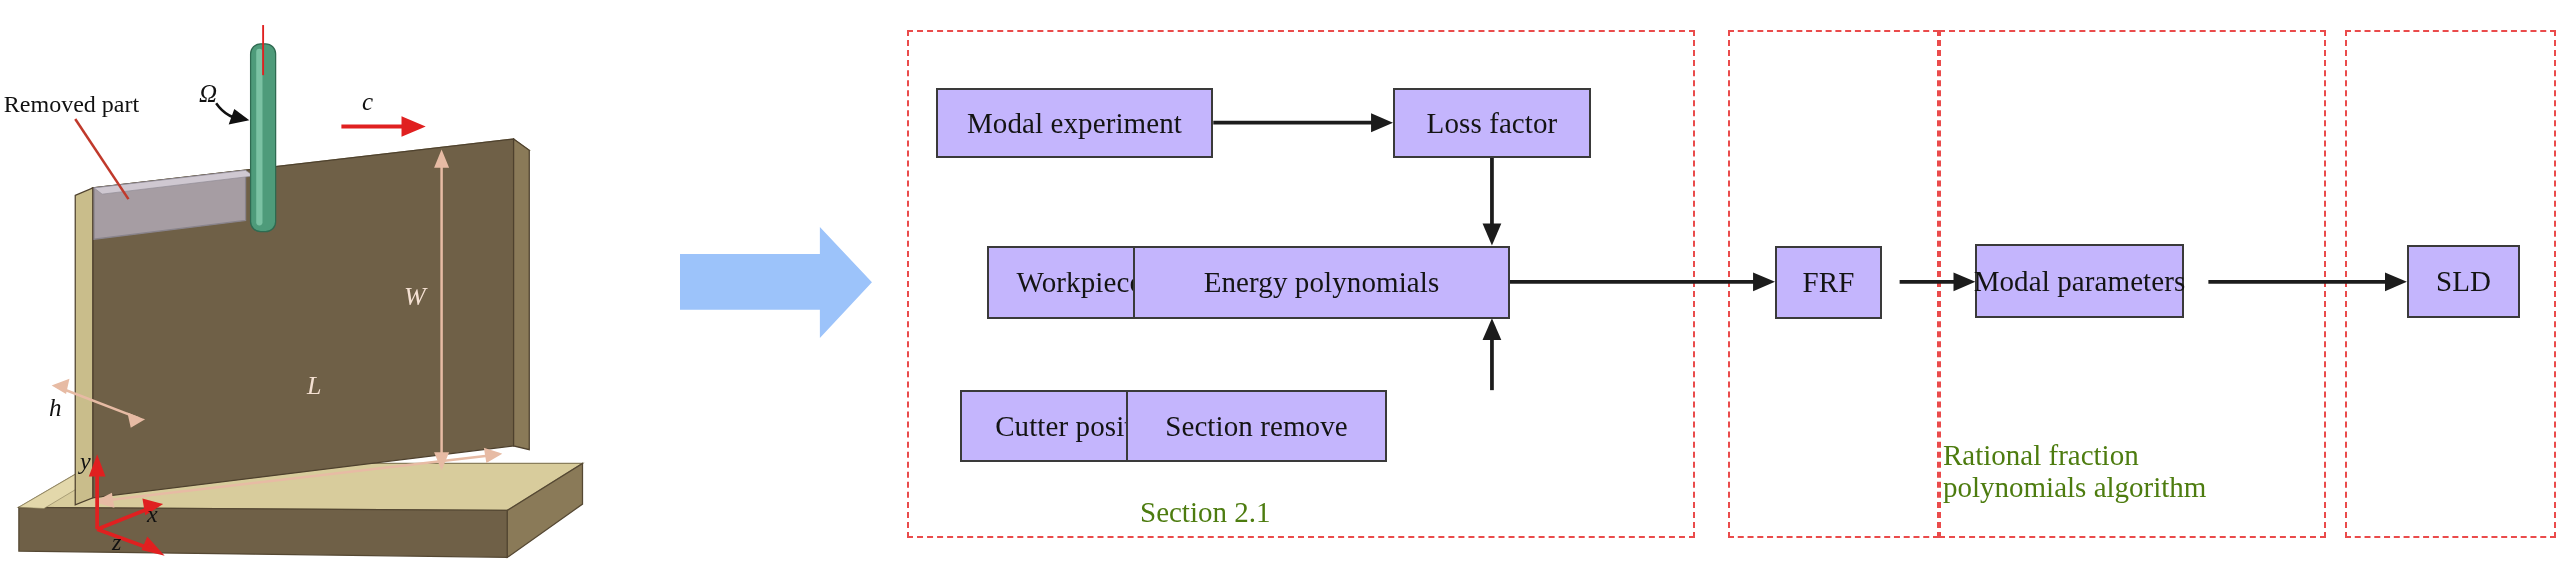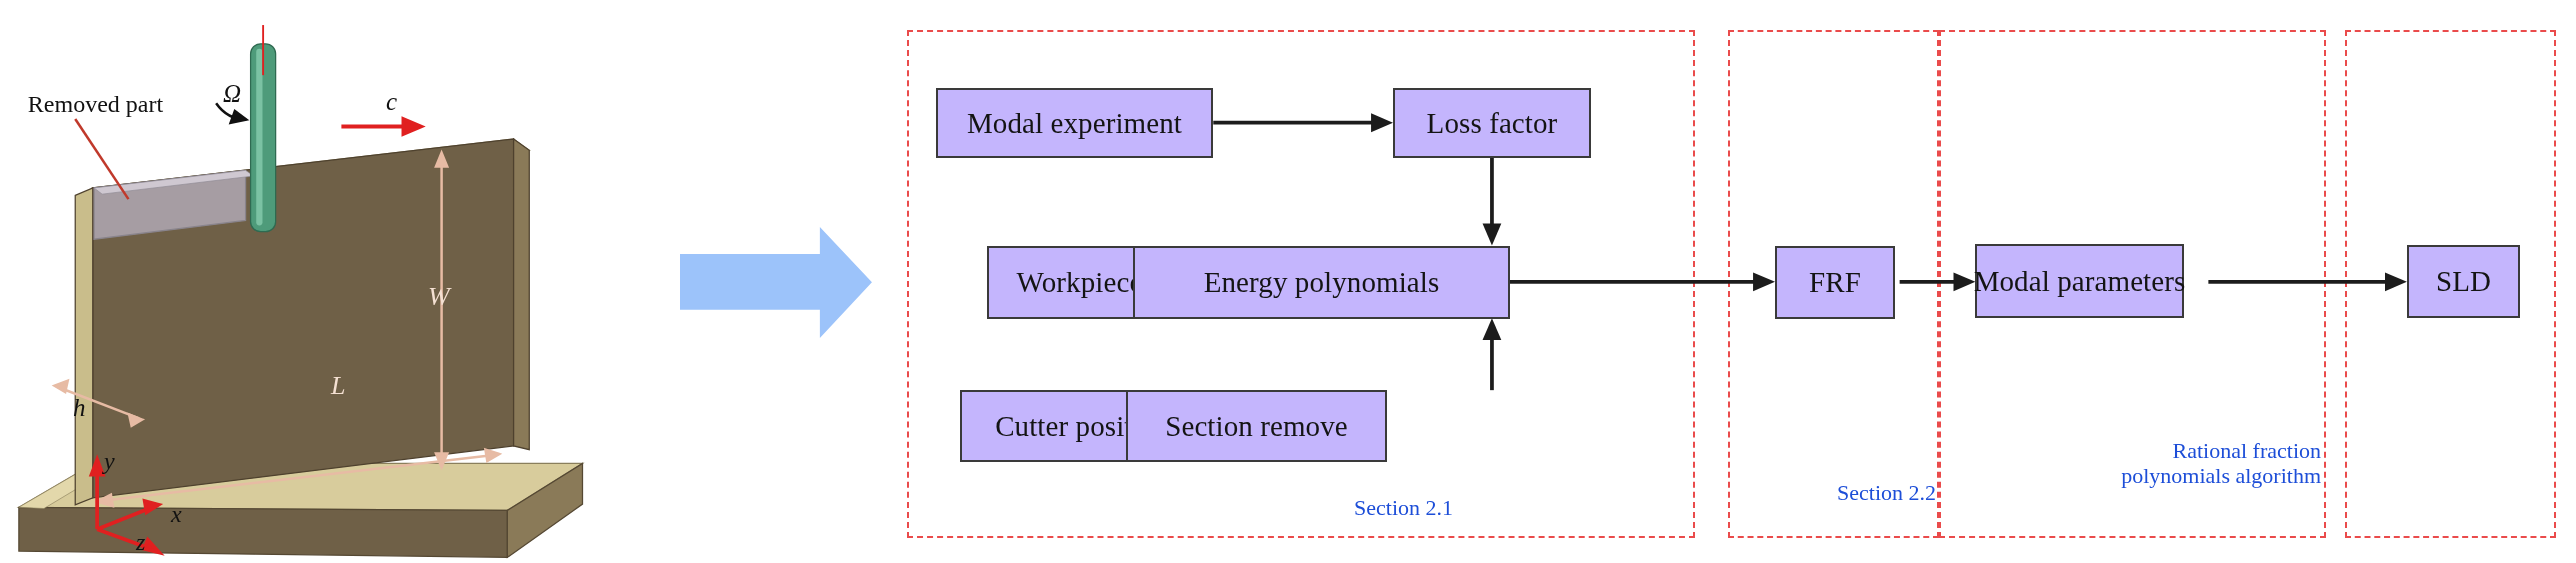--- a/index.html
+++ b/index.html
@@ -19,28 +19,28 @@
   #flow{position:absolute;left:902px;top:0px;width:1674px;height:563px;}
 
   .dash-group{position:absolute;border:2.5px dashed #ea4b4b;box-sizing:border-box;
               background:transparent;}
 
   .fbox{position:absolute;box-sizing:border-box;border:2.5px solid #3a3a3a;
         background:#c4b5fd;display:flex;align-items:center;justify-content:center;
         color:#141414;font-size:29px;line-height:1;letter-spacing:0.1px;
         white-space:nowrap;}
 
-  .sect-label{position:absolute;color:#1d4ed8;font-size:22px;line-height:1.12;
-              text-align:right;white-space:pre-line;}
+  .sect-label{position:absolute;color:#4d7c0f;font-size:29px;line-height:1.12;
+              text-align:left;white-space:pre-line;}
 
   .conn{position:absolute;overflow:visible;}
   .conn line{stroke:#1c1c1c;stroke-width:6;}
   .conn polygon{fill:#1c1c1c;}
 
-  .lbl{position:absolute;color:#111;white-space:nowrap;margin-left:24px;}
+  .lbl{position:absolute;color:#111;white-space:nowrap;}
 </style>
 </head>
 <body>
 
 <div id="root">
 
   <div id="illustration">
     <svg width="664" height="563" viewBox="0 0 1060 899" xmlns="http://www.w3.org/2000/svg">
 
       <polygon points="30,810 150,740 930,740 810,815" fill="#d8cc9c" stroke="#8a7f5c" stroke-width="2"></polygon>
@@ -160,29 +160,28 @@
     <div class="fbox" style="left:491px;top:88px;width:198px;height:70px;">Loss factor</div>
 
     <div class="fbox" style="left:85px;top:246px;width:185px;height:73px;">Workpiece</div>
 
     <div class="fbox" style="left:231px;top:246px;width:377px;height:73px;">Energy polynomials</div>
 
     <div class="fbox" style="left:58px;top:390px;width:245px;height:72px;">Cutter position</div>
 
     <div class="fbox" style="left:224px;top:390px;width:261px;height:72px;">Section remove</div>
 
-    <div class="fbox" style="left:873px;top:246px;width:120px;height:73px;">FRF</div>
+    <div class="fbox" style="left:873px;top:246px;width:107px;height:73px;">FRF</div>
 
     <div class="fbox" style="left:1073px;top:244px;width:209px;height:74px;">Modal parameters</div>
 
     <div class="fbox" style="left:1505px;top:245px;width:113px;height:73px;">SLD</div>
 
     <div class="sect-label" style="left:238px;top:481px;width:313px;margin-top:15px;">Section 2.1</div>
 
-    <div class="sect-label" style="left:833px;top:481px;width:201px;">Section 2.2</div>
 
     <div class="sect-label" style="left:1041px;top:439px;width:378px;">Rational fraction
 polynomials algorithm</div>
 
 
   </div>
 </div>
 
 
 </body></html>

